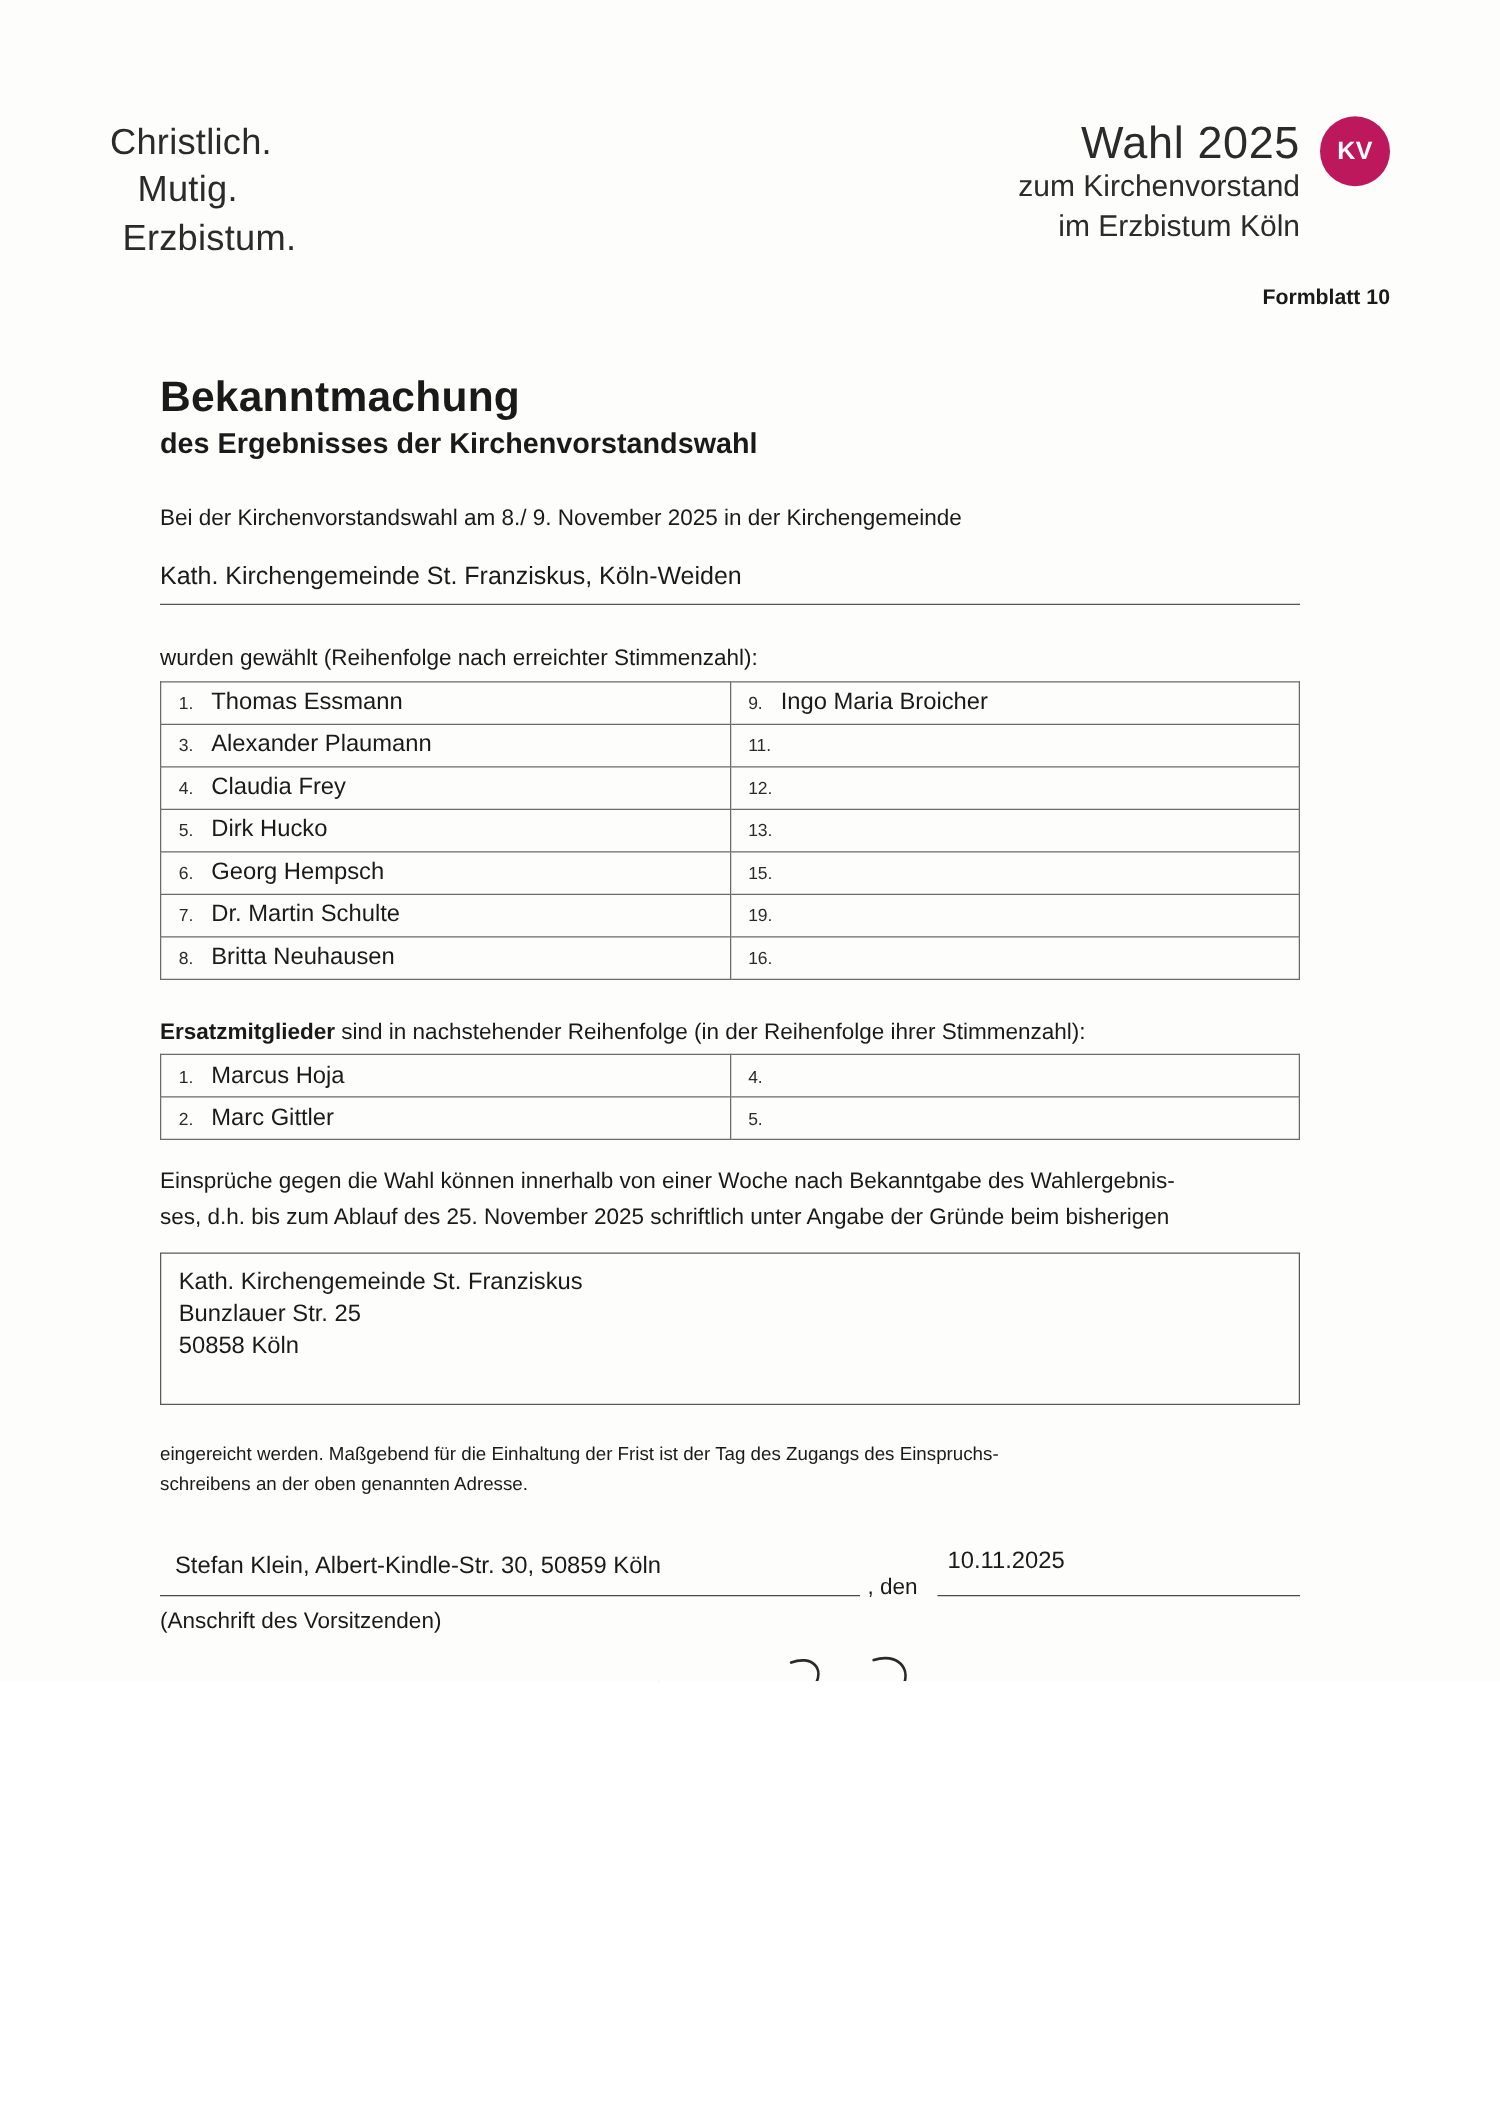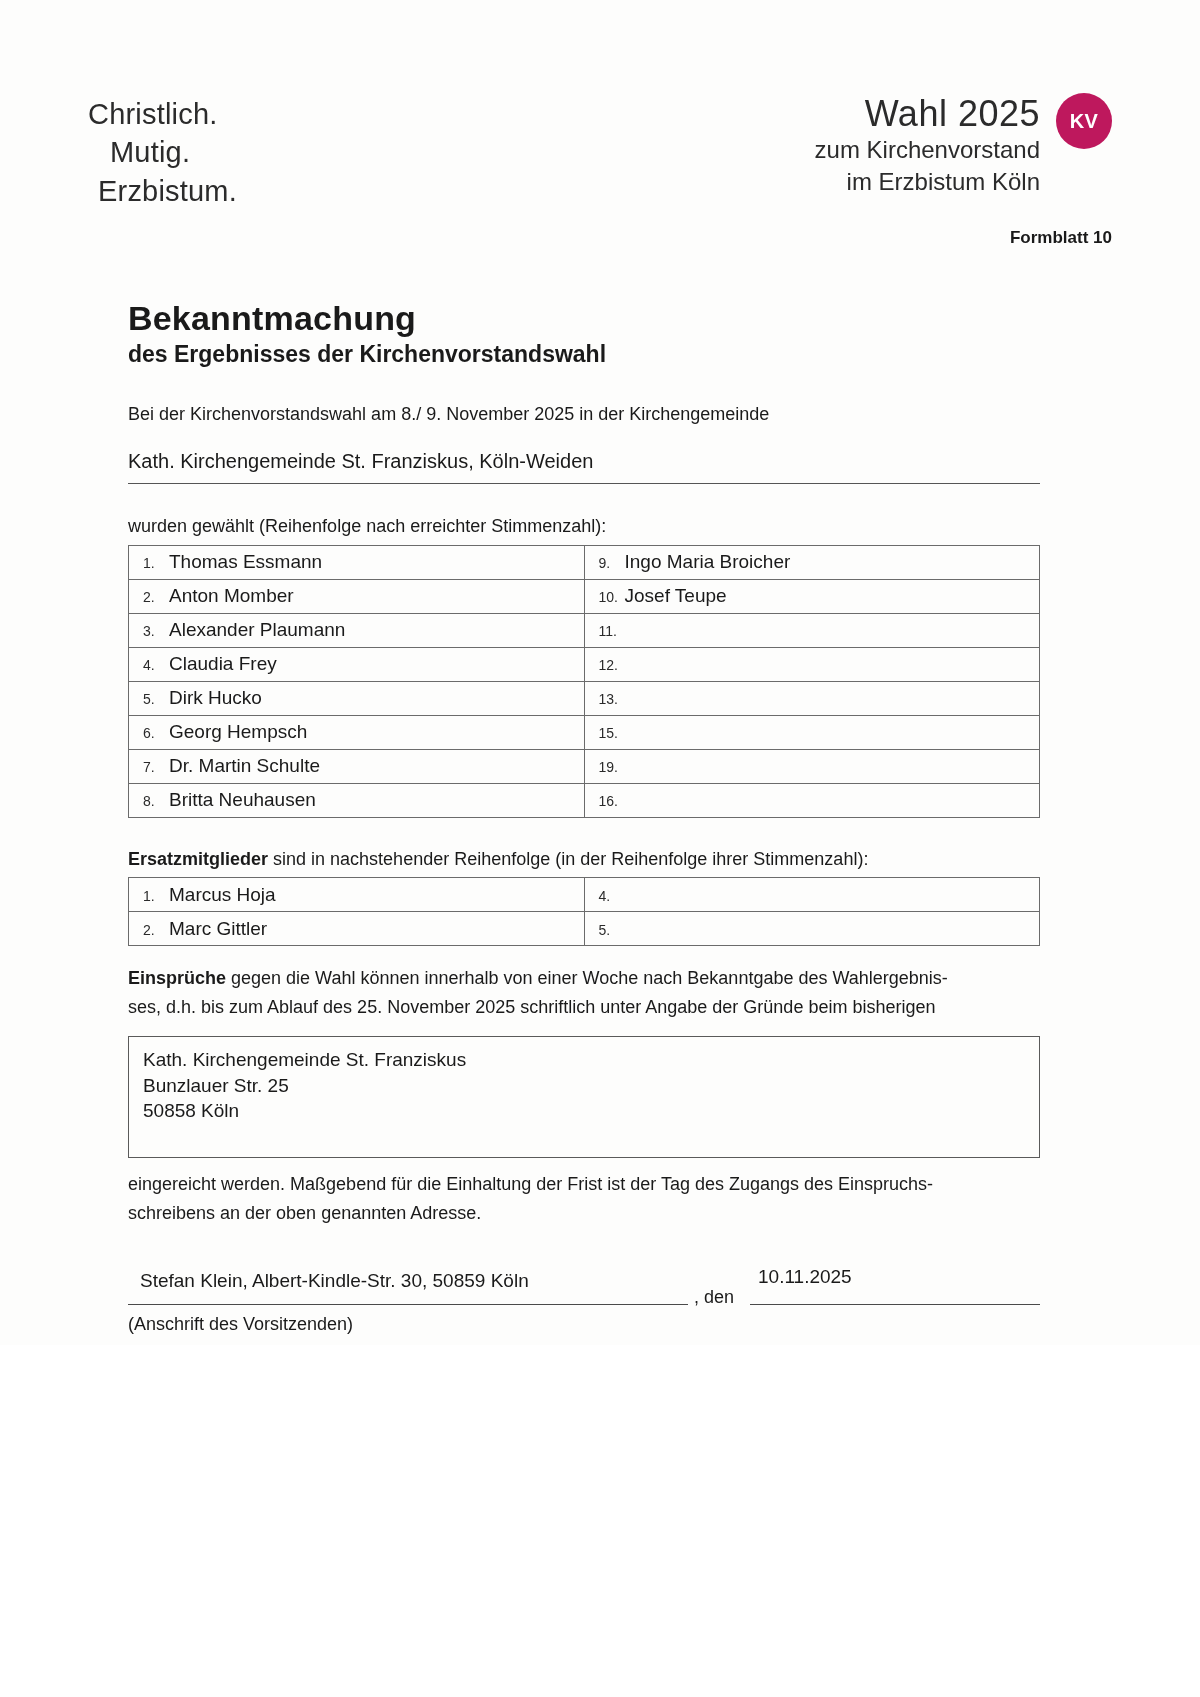--- a/index.html
+++ b/index.html
@@ -155,36 +155,36 @@
     font-size: 19px;
   }
   .spacer-30 { height: 30px; }
 
   
   .para {
     font-size: 18px;
     line-height: 1.62;
     margin-top: 18px;
   }
-  .para b { font-weight: 700; }
+  .para b { font-weight: 400; }
   .para div { white-space: nowrap; }
 
   .address-box {
     border: 1.2px solid #5a5a5a;
     margin-top: 14px;
     padding: 10px 14px 34px 14px;
     font-size: 19px;
     line-height: 1.32;
   }
   .address-box div { white-space: nowrap; }
 
   .para2 {
-    font-size: 18px;
+    font-size: 15px;
     line-height: 1.62;
-    margin-top: 12px;
+    margin-top: 28px;
   }
   .para2 div { white-space: nowrap; }
 
   
   .sig-area {
     position: relative;
     margin-top: 42px;
     height: 200px;
   }
   .chair-addr {
@@ -290,24 +290,20 @@
     <div class="intro-line">Bei der Kirchenvorstandswahl am 8./ 9. November 2025 in der Kirchengemeinde</div>
     <div class="parish-line">Kath. Kirchengemeinde St. Franziskus, Köln-Weiden</div>
 
     <div class="section-lead">wurden gewählt (Reihenfolge nach erreichter Stimmenzahl):</div>
 
     <table class="names">
       <tbody>
         <tr>
           <td class="num-cell"><span class="rownum">1.</span><span class="rowname">Thomas Essmann</span></td>
           <td class="num-cell"><span class="rownum">9.</span><span class="rowname">Ingo Maria Broicher</span></td>
-        </tr>
-        <tr>
-          <td class="num-cell"><span class="rownum">2.</span><span class="rowname">Anton Momber</span></td>
-          <td class="num-cell"><span class="rownum">10.</span><span class="rowname">Josef Teupe</span></td>
         </tr>
         <tr>
           <td class="num-cell"><span class="rownum">3.</span><span class="rowname">Alexander Plaumann</span></td>
           <td class="num-cell"><span class="rownum">11.</span><span class="rowname"></span></td>
         </tr>
         <tr>
           <td class="num-cell"><span class="rownum">4.</span><span class="rowname">Claudia Frey</span></td>
           <td class="num-cell"><span class="rownum">12.</span><span class="rowname"></span></td>
         </tr>
         <tr>

